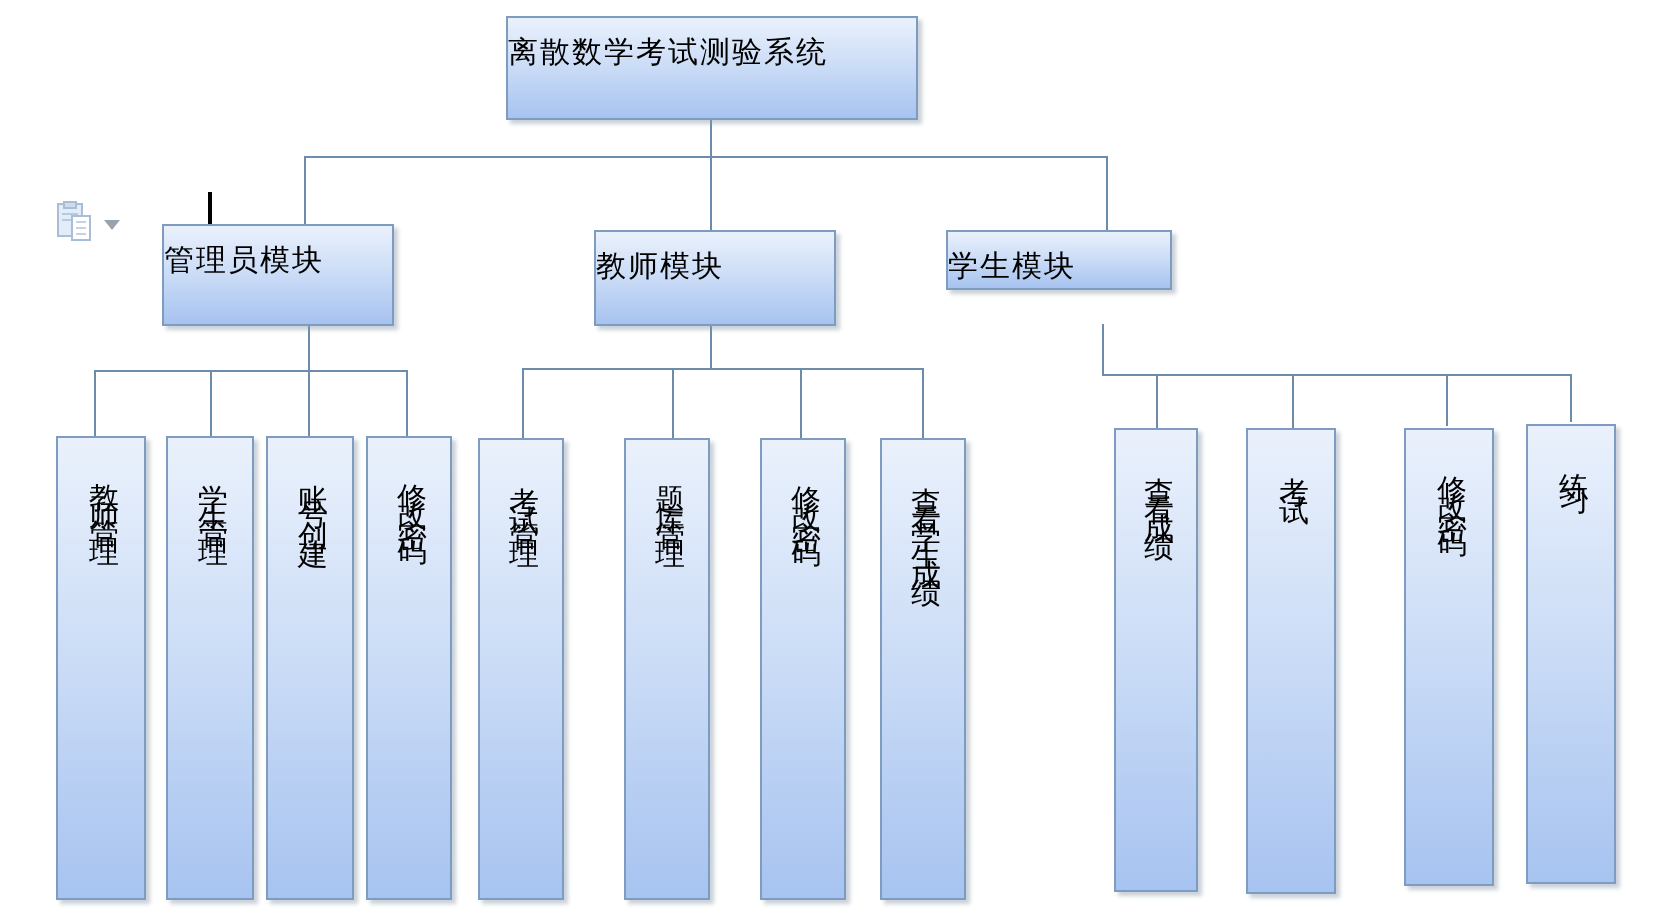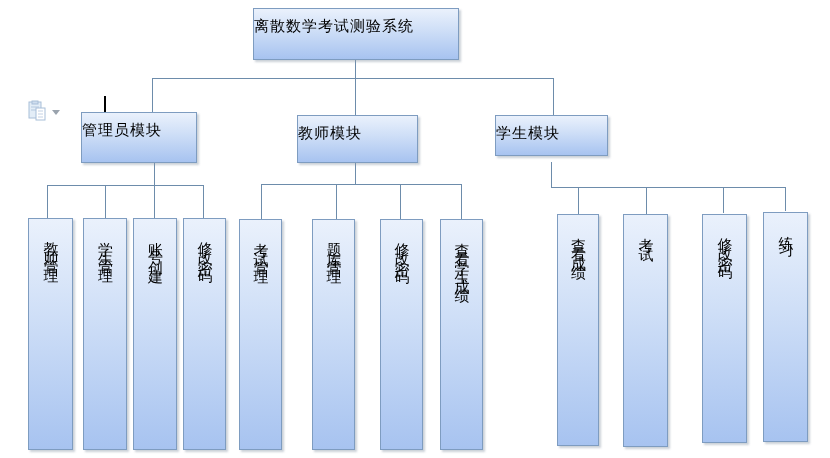--- a/index.html
+++ b/index.html
@@ -112,21 +112,21 @@
   <div class="node hnode" style="left:253px;top:8px;width:206px;height:52px;">
     <span>离散数学考试测验系统</span>
   </div>
 
   <div class="node hnode" style="left:81px;top:112px;width:116px;height:51px;">
     <span>管理员模块</span>
   </div>
   <div class="node hnode" style="left:297px;top:115px;width:121px;height:48px;">
     <span>教师模块</span>
   </div>
-  <div class="node hnode" style="left:495px;top:115px;width:113px;height:41px;">
+  <div class="node hnode" style="left:473px;top:115px;width:113px;height:30px;">
     <span>学生模块</span>
   </div>
 
   <div class="node leaf" style="left:28px;top:218px;width:45px;height:232px;">
     <span class="vtext">教师管理</span>
   </div>
   <div class="node leaf" style="left:83px;top:218px;width:44px;height:232px;">
     <span class="vtext">学生管理</span>
   </div>
   <div class="node leaf" style="left:133px;top:218px;width:44px;height:232px;">

